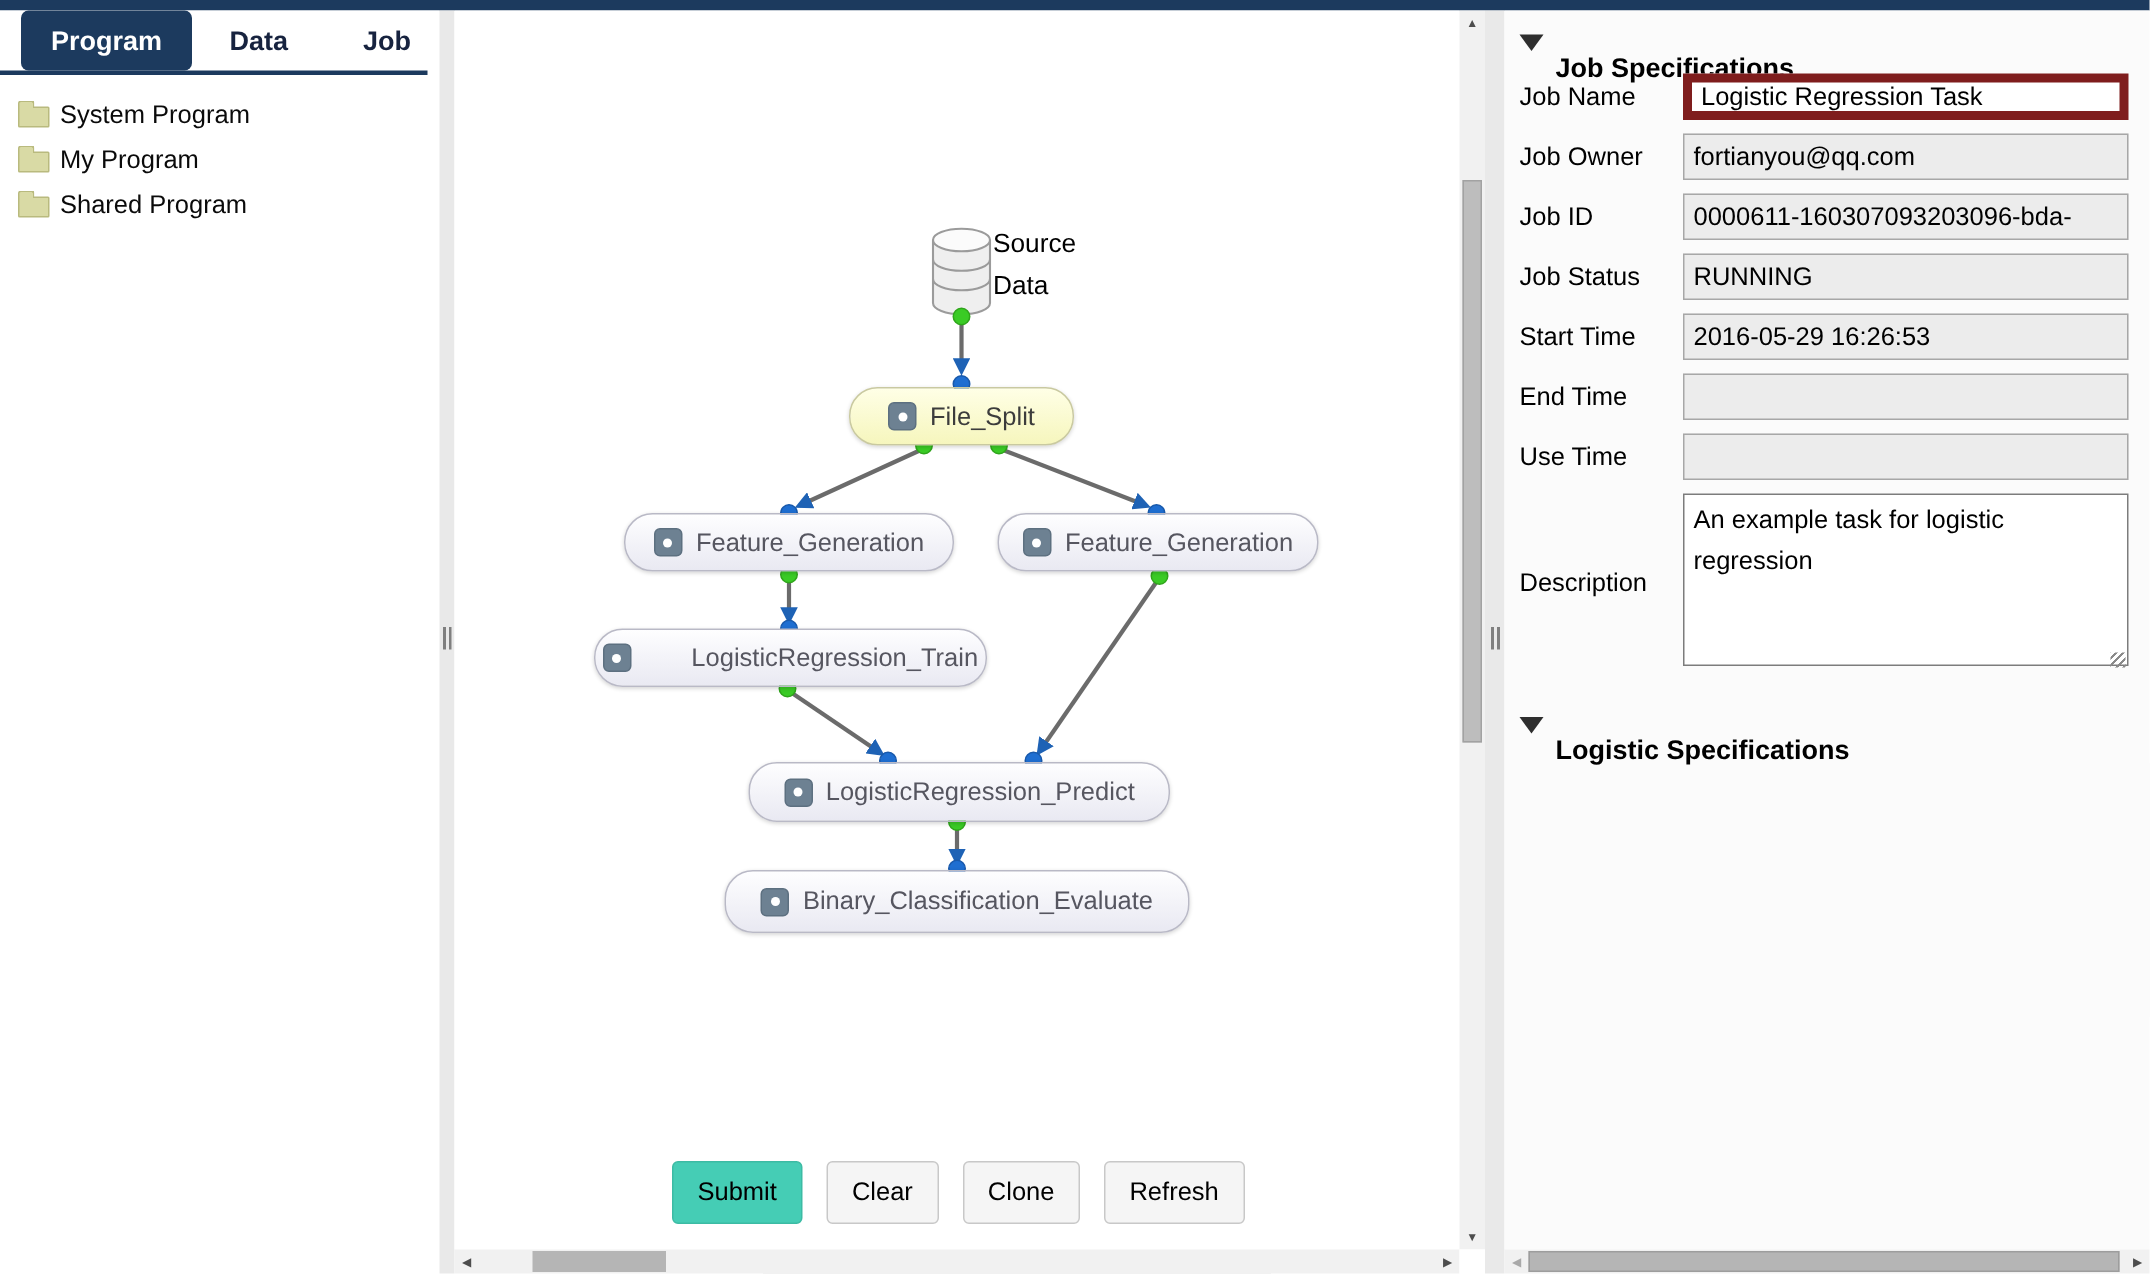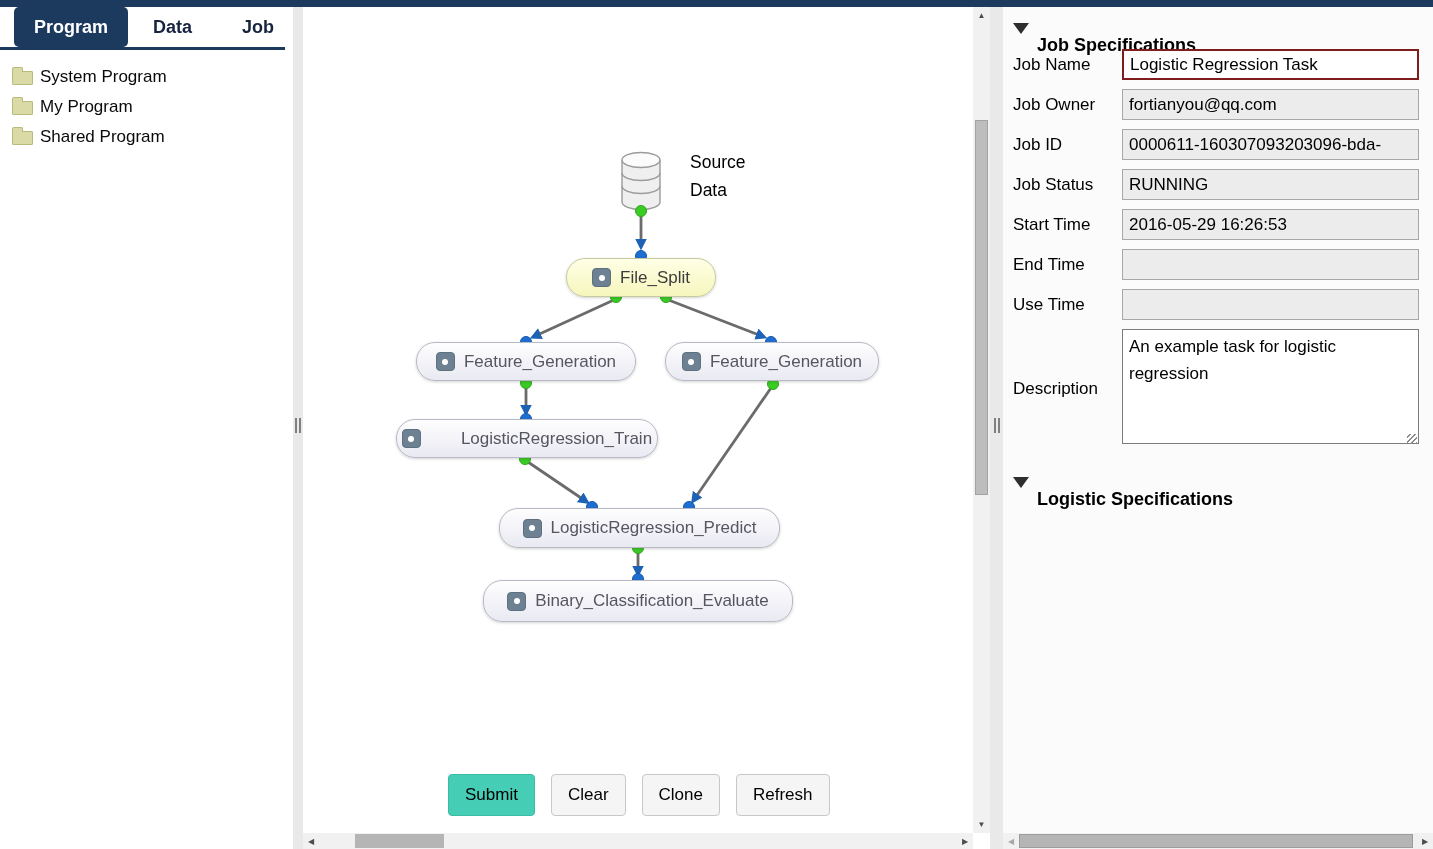--- a/index.html
+++ b/index.html
@@ -30,21 +30,21 @@
   #splitter-left  { left:293px; width:10px; }
   #splitter-right { left:990px; width:13px; }
   .grip { position:absolute; top:411px; left:50%; transform:translateX(-50%);
           width:6px; height:15px;
           background:repeating-linear-gradient(90deg,#7f7f7f 0 2px,#e9e9e9 2px 4px); }
 
   
   #canvas { position:absolute; left:303px; top:7px; width:670px; height:826px; background:#ffffff; overflow:hidden; }
   #edges { position:absolute; left:0; top:0; }
 
-  .src-label { position:absolute; left:359px; top:141px; font-size:17.5px; line-height:28px; color:#000;margin-left:28px; }
+  .src-label { position:absolute; left:359px; top:141px; font-size:17.5px; line-height:28px; color:#000; }
 
   .node { position:absolute; height:39px; display:flex; align-items:center; justify-content:center;
           gap:9px; border:1px solid #b9b9c6; border-radius:19px;
           background:linear-gradient(#fefeff,#e9e9f2); box-shadow:0 1px 3px rgba(0,0,0,0.18);
           cursor:pointer; }
   .node-label { font-size:17px; color:#565660; white-space:nowrap; }
   .node.highlight { background:linear-gradient(#ffffe6,#f6f6bd); border-color:#c9c9a0; }
   .node.highlight .node-label { color:#3c3c3c; }
   .node-icon { width:19px; height:19px; border-radius:4px; background:#6d8192; border:1px solid #5d7080;
                display:flex; align-items:center; justify-content:center; flex:0 0 auto; }
@@ -81,21 +81,21 @@
   #rightpanel { position:absolute; left:1003px; top:7px; width:430px; height:826px;
                 background:#fbfbfb; padding:7px 14px 0 10px; overflow:hidden; }
   .section-header { display:flex; align-items:center; gap:8px; height:26px; cursor:pointer; }
   .tri { width:0; height:0; border-left:8px solid transparent; border-right:8px solid transparent;
          border-top:11px solid #2e2e2e; margin-top:2px; }
   .section-title { font-size:18px; font-weight:bold; color:#000;margin-top:36px; }
   .frow { display:flex; align-items:center; margin-top:9px; }
   .frow label { width:109px; font-size:17px; color:#000; flex:0 0 auto; }
   .frow input { flex:1; height:31px; font-family:"Liberation Sans",sans-serif; font-size:17px;
                 padding:0 6px; color:#000; white-space:nowrap; overflow:hidden; }
-  .frow input.editable { background:#fff; border:2px solid #7f1d1d; }
+  .frow input.editable { background:#fff; border:6px solid #7f1d1d; }
   .frow input.ro { background:#ececec; border:1px solid #a7a7a7; }
   .desc-row { align-items:center; }
   .desc-wrap { position:relative; flex:1; }
   .desc-wrap textarea { width:100%; height:115px; resize:none; background:#fff;
                 border:1px solid #7c7c7c; font-family:"Liberation Sans",sans-serif;
                 font-size:17px; padding:3px 6px; line-height:27px; color:#000; }
   .resize-handle { position:absolute; right:2px; bottom:4px; width:10px; height:10px;
                 background:repeating-linear-gradient(135deg,transparent 0 2px,#8a8a8a 2px 3.5px); }
   #component-header { margin-top:20px; }
 </style>

